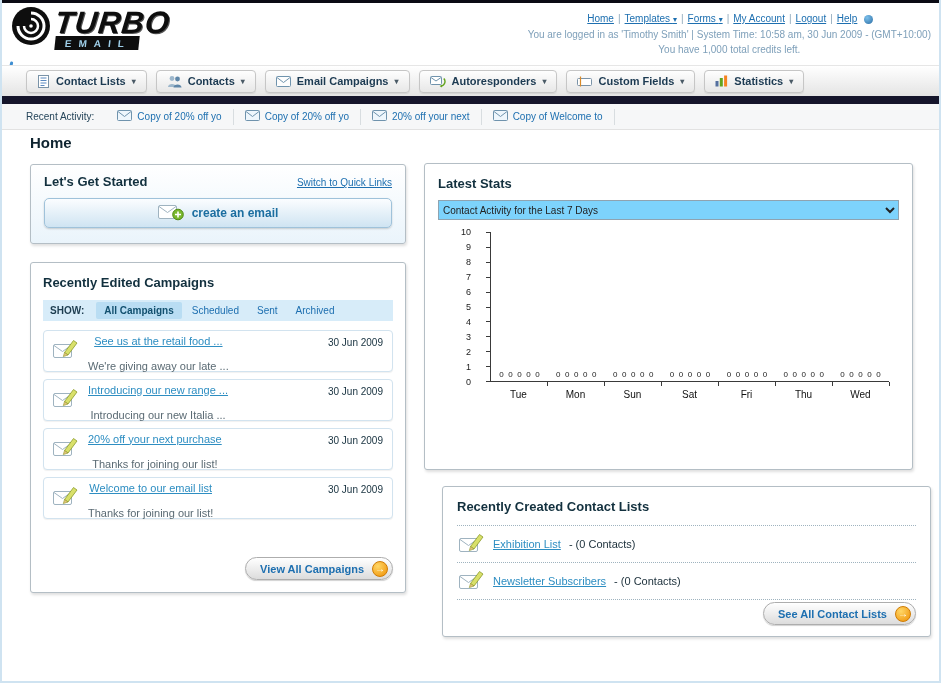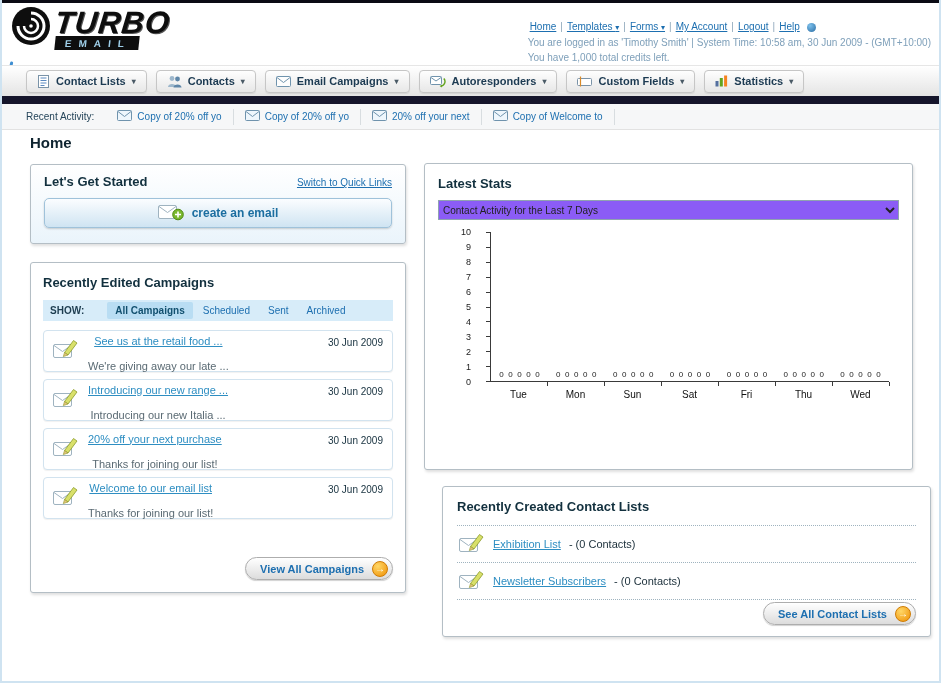--- a/index.html
+++ b/index.html
@@ -13,21 +13,21 @@
   .top-bar { position:absolute; top:3px; left:0; right:0; height:62px; background:#fff; }
   .logo { position:absolute; left:8px; top:2px; display:flex; align-items:center; gap:3px; cursor:pointer; }
   .logo-text { display:flex; flex-direction:column; }
   .logo-turbo { font-size:31px; font-weight:bold; font-style:italic; letter-spacing:1px;
                 color:#0e0e0e; transform:skewX(-6deg); text-shadow:1px 1px 0 #555; line-height:1; }
   .logo-email { background:#0e0e0e; color:#9fd0ea; font-size:10px; font-weight:bold;
                 letter-spacing:7px; padding:2px 8px 1px 10px; transform:skewX(-6deg);
                 margin-top:-2px; width:fit-content; }
   .logo-swoosh { position:absolute; left:3px; top:58px; width:3px; height:52px; background:#3f8fd2;
                  border-radius:3px; transform:rotate(12deg); }
-  .top-right { position:absolute; right:8px; top:16px; text-align:left; font-size:10px; line-height:1.55; }
+  .top-right { position:absolute; right:8px; top:8px; text-align:center; font-size:10px; line-height:1.55; }
   .top-links a.top-link { color:#1d6fb0; text-decoration:underline; margin:0 2px; cursor:pointer; }
   .top-links .sep { color:#8fa8bb; margin:0 2px; }
   .top-links .dd { font-size:8px; color:#1d6fb0; text-decoration:none; }
   .help-dot { display:inline-block; width:9px; height:9px; border-radius:50%;
               background:radial-gradient(circle at 35% 30%, #7cc0ec, #2b6da3);
               margin-left:5px; vertical-align:middle; cursor:pointer; }
   .session-line, .credits-line { color:#7fa0ba; }
 
   
   .nav-bar { position:absolute; top:65px; left:0; right:0; height:31px;
@@ -66,21 +66,21 @@
   .gs-btn-row { display:flex; gap:14px; margin-top:9px; }
   .gs-btn { flex:1; height:30px; display:flex; align-items:center; justify-content:center; gap:8px;
             border:1px solid #9fc2da; border-radius:5px; cursor:pointer;
             background:linear-gradient(#fbfdff,#cfe4f2); box-shadow:0 1px 2px rgba(0,0,0,.18);
             font-size:12px; font-weight:bold; color:#1c6ea0; font-family:inherit; }
 
   
   .campaigns-panel { left:28px; top:262px; width:376px; height:331px; padding:10px 12px; }
   .filter-bar { margin-top:9px; background:#d7ecf9; height:21px; display:flex; align-items:center;
                 font-size:10px; padding-left:7px; gap:2px; }
-  .show-label { font-weight:bold; color:#1d3d50; margin-right:21px; }
+  .show-label { font-weight:bold; color:#1d3d50; margin-right:10px; }
   .filter { color:#1d6fb0; padding:3px 8px; cursor:pointer; text-decoration:none;text-align:center; }
   .filter.active { background:#b9ddf3; border-radius:2px; color:#12506f; font-weight:bold; }
   .camp-list { margin-top:9px;text-align:center; }
   .camp-item { position:relative; display:flex; align-items:center; gap:9px; height:42px;
                border:1px solid #d2e3ef; border-radius:4px; margin-bottom:7px; padding:0 9px;
                background:#fff; box-shadow:0 1px 1px rgba(0,0,0,.06); cursor:pointer; }
   .camp-title { font-size:11px; color:#2e8ec2; text-decoration:underline; cursor:pointer; }
   .camp-sub { font-size:11px; color:#5a6a73; margin-top:11px; }
   .camp-date { margin-left:auto; align-self:flex-start; padding-top:6px; font-size:10px; color:#16303e; }
 
@@ -92,21 +92,21 @@
   .arrow-circle { width:16px; height:16px; border-radius:50%; display:flex; align-items:center;
                   justify-content:center; color:#fff; font-size:10px; font-weight:bold;
                   background:radial-gradient(circle at 35% 30%, #ffd766, #ef9005);
                   border:1px solid #d07c03; }
   .camp-view-all { position:absolute; right:12px; bottom:12px; }
   .lists-see-all { position:absolute; right:14px; bottom:11px; }
 
   
   .stats-panel { left:422px; top:163px; width:489px; height:307px; padding:10px 13px; }
   .stats-select { width:100%; margin-top:8px; height:20px; font-size:10px; color:#222;
-                  font-family:inherit; border:1px solid #8fa3b0; background:#8b5cf6; }
+                  font-family:inherit; border:1px solid #8fa3b0; background:#7dd3fc; }
   .chart-wrap { position:relative; margin-top:8px; height:185px; }
   .yaxis { position:absolute; left:14px; top:4px; width:38px; height:150px; }
   .ytick { position:absolute; right:19px; transform:translateY(-50%); font-size:9px; color:#1b1b1b; }
   .plot { position:absolute; left:52px; top:4px; right:10px; height:150px;
           border-left:1px solid #3a3a3a; border-bottom:1px solid #3a3a3a; }
   .ymark { position:absolute; left:-5px; width:4px; height:1px; background:#3a3a3a; }
   .groups { display:flex; height:100%; }
   .cgroup { flex:1; position:relative; display:flex; align-items:flex-end; justify-content:center; gap:2px; }
   .cgroup::after { content:''; position:absolute; bottom:-5px; right:-0.5px; width:1px; height:4px; background:#3a3a3a; }
   .bar { display:block; width:7px; position:relative; }

